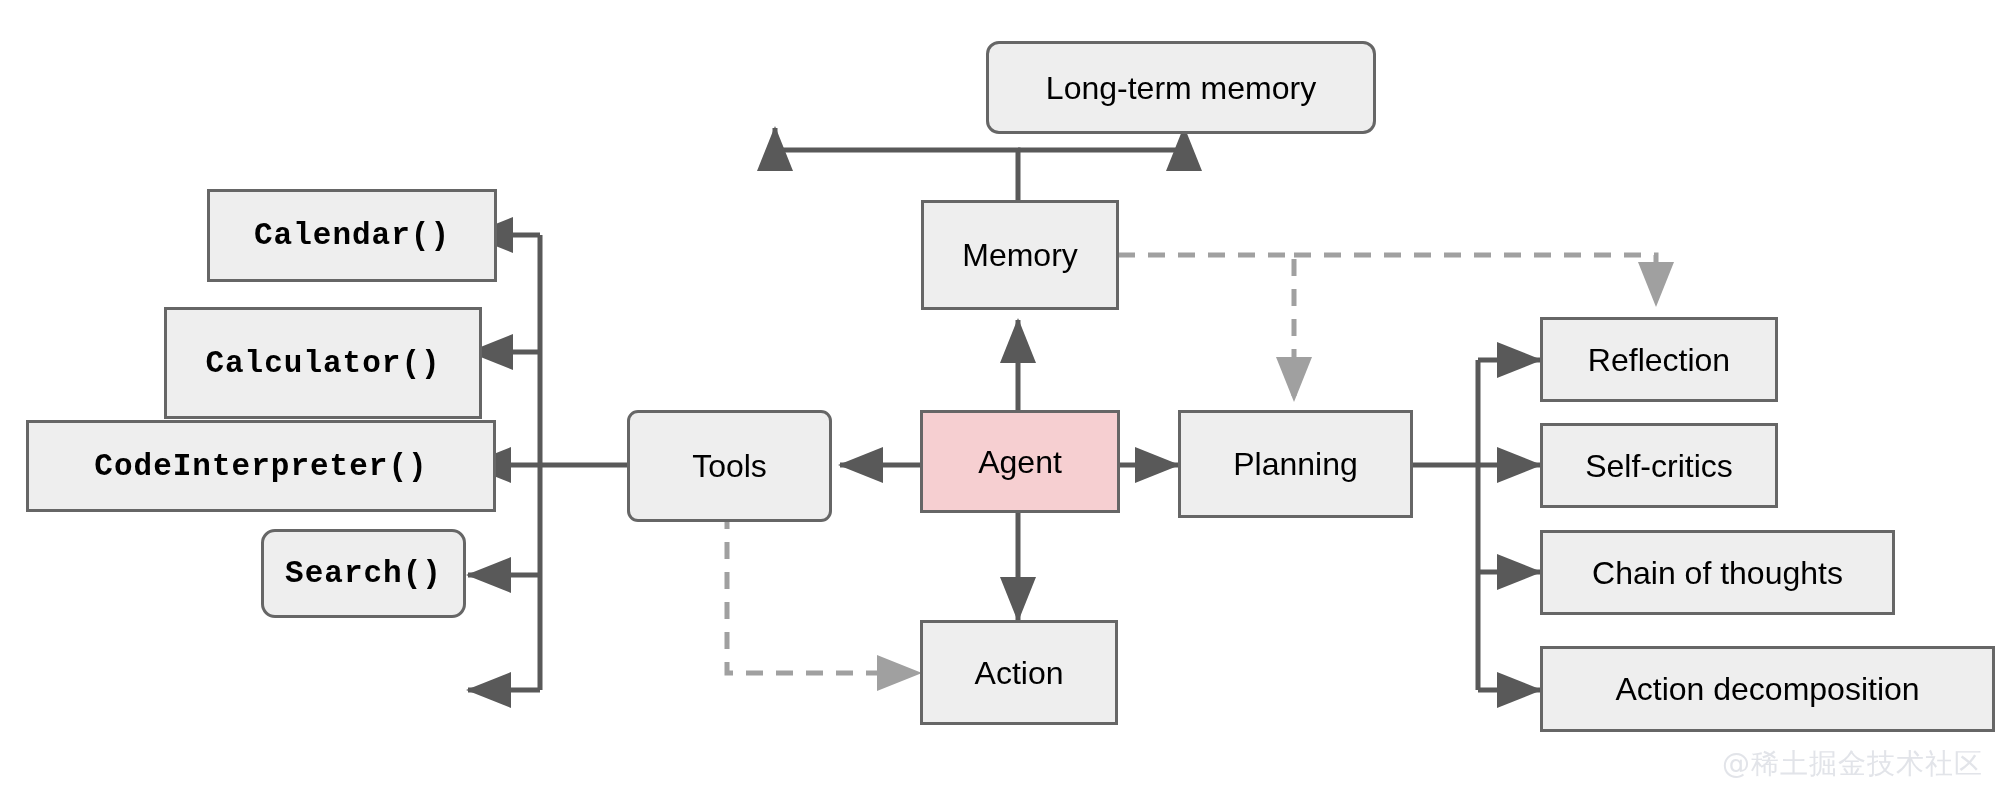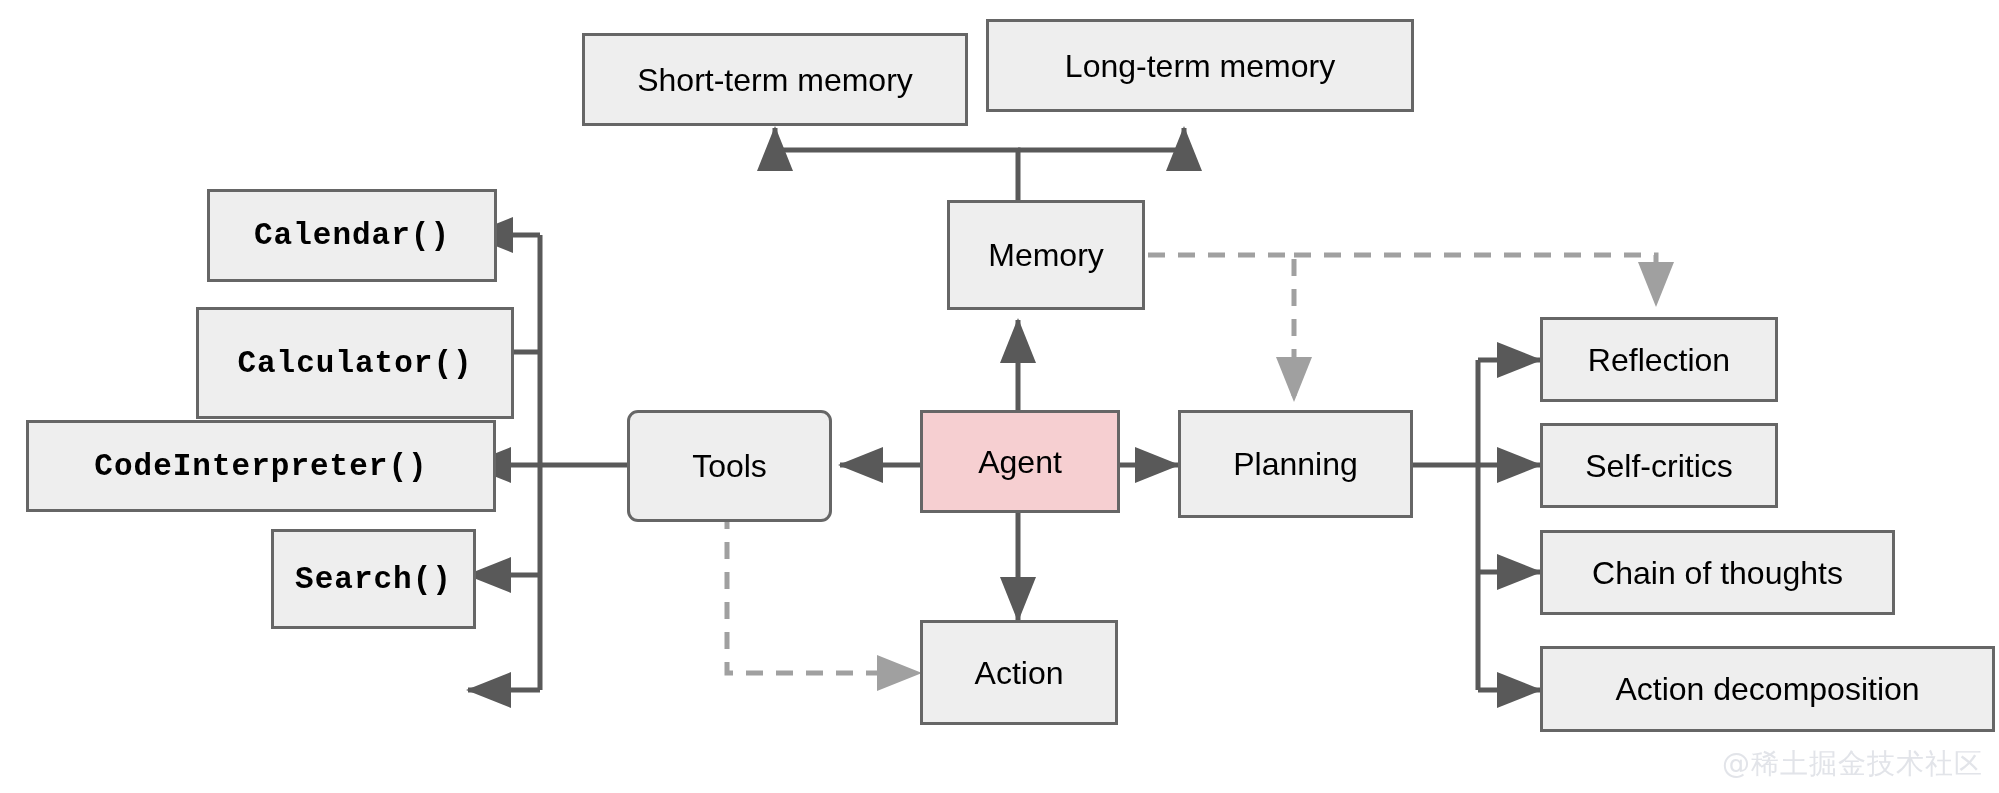--- a/index.html
+++ b/index.html
@@ -67,53 +67,50 @@
     <g stroke="#a0a0a0" stroke-width="5" fill="none" stroke-dasharray="17,13">
 
       <path d="M1118,255 L1294,255 L1294,400" marker-end="url(#ahd)"></path>
 
       <path d="M1294,255 L1656,255 L1656,305" marker-end="url(#ahd)"></path>
 
       <path d="M727,512 L727,673 L920,673" marker-end="url(#ahd)"></path>
     </g>
   </svg>
 
-  <div class="node sans" style="left:582px;top:33px;width:386px;height:93px;">
-    <span>Short-term memory</span>
-  </div>
-  <div class="node sans" style="left:986px;top:19px;width:428px;height:93px;">
+  <div class="node sans" style="left:986px;top:41px;width:390px;height:93px;border-radius:13px;">
     <span>Long-term memory</span>
   </div>
 
-  <div class="node sans" style="left:921px;top:200px;width:198px;height:110px;margin-left:26px;">
+  <div class="node sans" style="left:921px;top:200px;width:198px;height:110px;">
     <span>Memory</span>
   </div>
   <div class="node sans" style="left:627px;top:410px;width:205px;height:112px;border-radius:11px;">
     <span>Tools</span>
   </div>
   <div class="node sans agent" style="left:920px;top:410px;width:200px;height:103px;">
     <span>Agent</span>
   </div>
   <div class="node sans" style="left:920px;top:620px;width:198px;height:105px;">
     <span>Action</span>
   </div>
   <div class="node sans" style="left:1178px;top:410px;width:235px;height:108px;">
     <span>Planning</span>
   </div>
 
   <div class="node mono" style="left:175px;top:189px;width:290px;height:93px;">
     <span>Calendar()</span>
   </div>
-  <div class="node mono" style="left:164px;top:307px;width:318px;height:112px;">
+  <div class="node mono" style="left:132px;top:307px;width:318px;height:112px;">
     <span>Calculator()</span>
   </div>
   <div class="node mono" style="left:-6px;top:420px;width:470px;height:92px;">
     <span>CodeInterpreter()</span>
   </div>
-  <div class="node mono" style="left:239px;top:529px;width:205px;height:100px;">
+  <div class="node mono" style="left:229px;top:529px;width:205px;height:89px;border-radius:14px;">
     <span>Search()</span>
   </div>
 
   <div class="node sans" style="left:1540px;top:317px;width:238px;height:85px;">
     <span>Reflection</span>
   </div>
   <div class="node sans" style="left:1540px;top:423px;width:238px;height:85px;">
     <span>Self-critics</span>
   </div>
   <div class="node sans" style="left:1540px;top:530px;width:355px;height:85px;">

